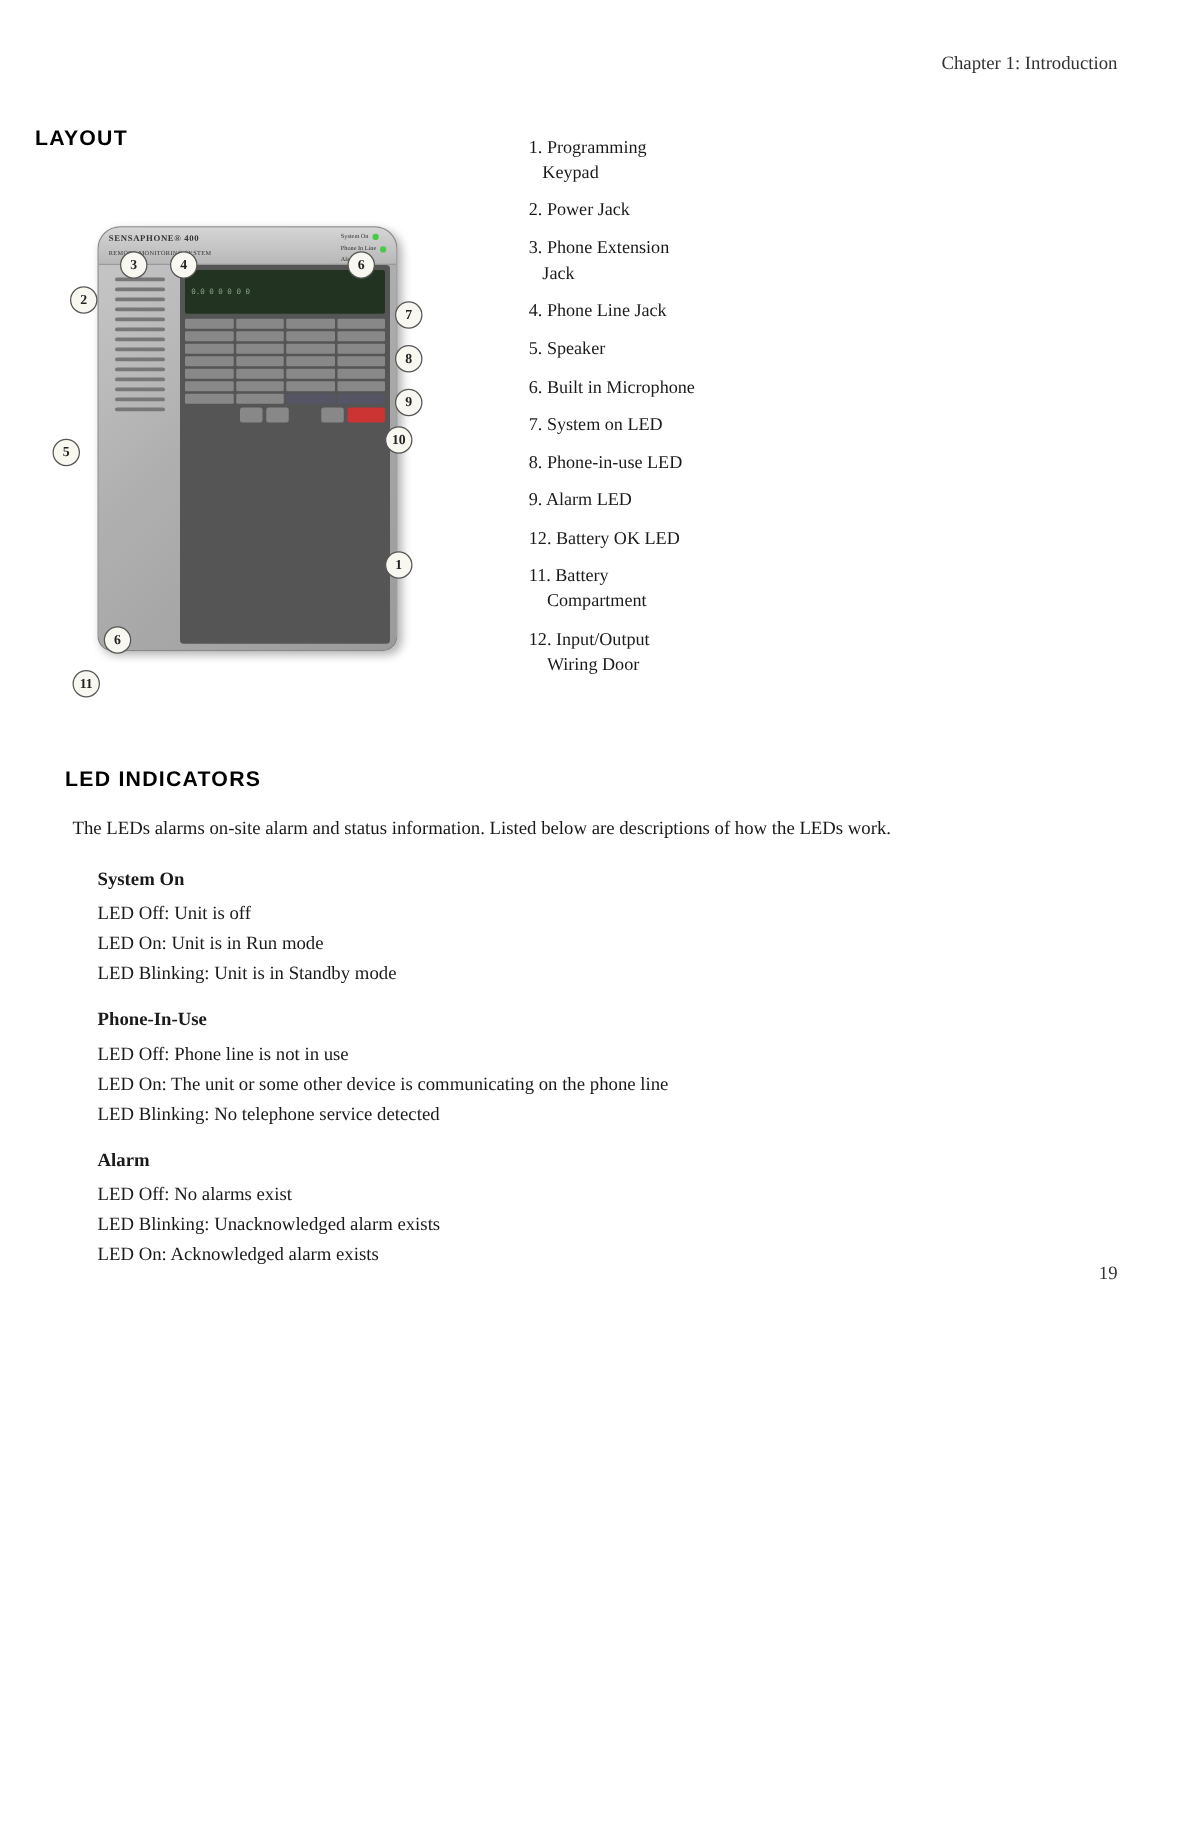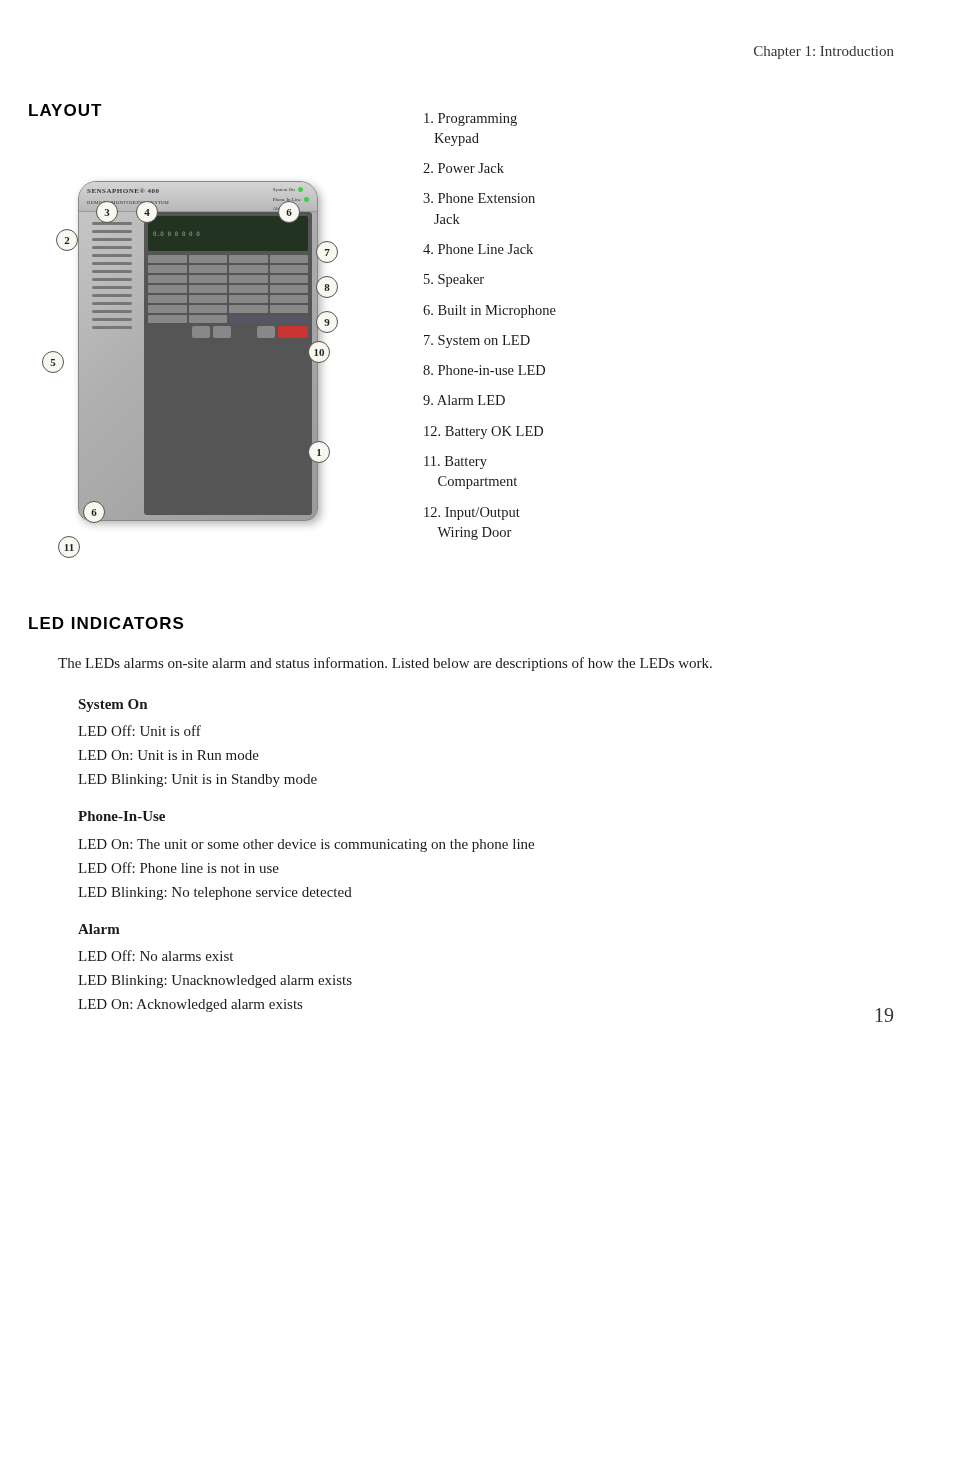--- a/index.html
+++ b/index.html
@@ -184,20 +184,21 @@
     }
     .ref-num {
       font-weight: normal;
     }
     
     .led-section {
       margin-top: 10px;
     }
     .led-section .section-title {
       margin-bottom: 14px;
+      margin-left: 24px;
     }
     .led-intro {
       margin-left: 30px;
       margin-bottom: 18px;
       font-size: 15px;
       line-height: 1.6;
     }
     .led-group {
       margin-left: 50px;
       margin-bottom: 14px;
@@ -208,21 +209,21 @@
       margin-bottom: 4px;
     }
     .led-entry {
       font-size: 15px;
       line-height: 1.6;
     }
     .page-number {
       position: absolute;
       bottom: 40px;
       right: 60px;
-      font-size: 20px;
+      font-size: 15px;
       color: #333;
     }
   </style>
 </head>
 <body>
 
 <div class="page">
 
   <div class="chapter-header">
     <span>Chapter 1: Introduction</span>
@@ -371,22 +372,22 @@
 
     <div class="led-group">
       <div class="led-group-title">System On</div>
       <div class="led-entry">LED Off: Unit is off</div>
       <div class="led-entry">LED On: Unit is in Run mode</div>
       <div class="led-entry">LED Blinking: Unit is in Standby mode</div>
     </div>
 
     <div class="led-group">
       <div class="led-group-title">Phone-In-Use</div>
+      <div class="led-entry">LED Off: Phone line is not in use</div>
       <div class="led-entry">LED On: The unit or some other device is communicating on the phone line</div>
-      <div class="led-entry">LED Off: Phone line is not in use</div>
       <div class="led-entry">LED Blinking: No telephone service detected</div>
     </div>
 
     <div class="led-group">
       <div class="led-group-title">Alarm</div>
       <div class="led-entry">LED Off: No alarms exist</div>
       <div class="led-entry">LED Blinking: Unacknowledged alarm exists</div>
       <div class="led-entry">LED On: Acknowledged alarm exists</div>
     </div>
   </div>

